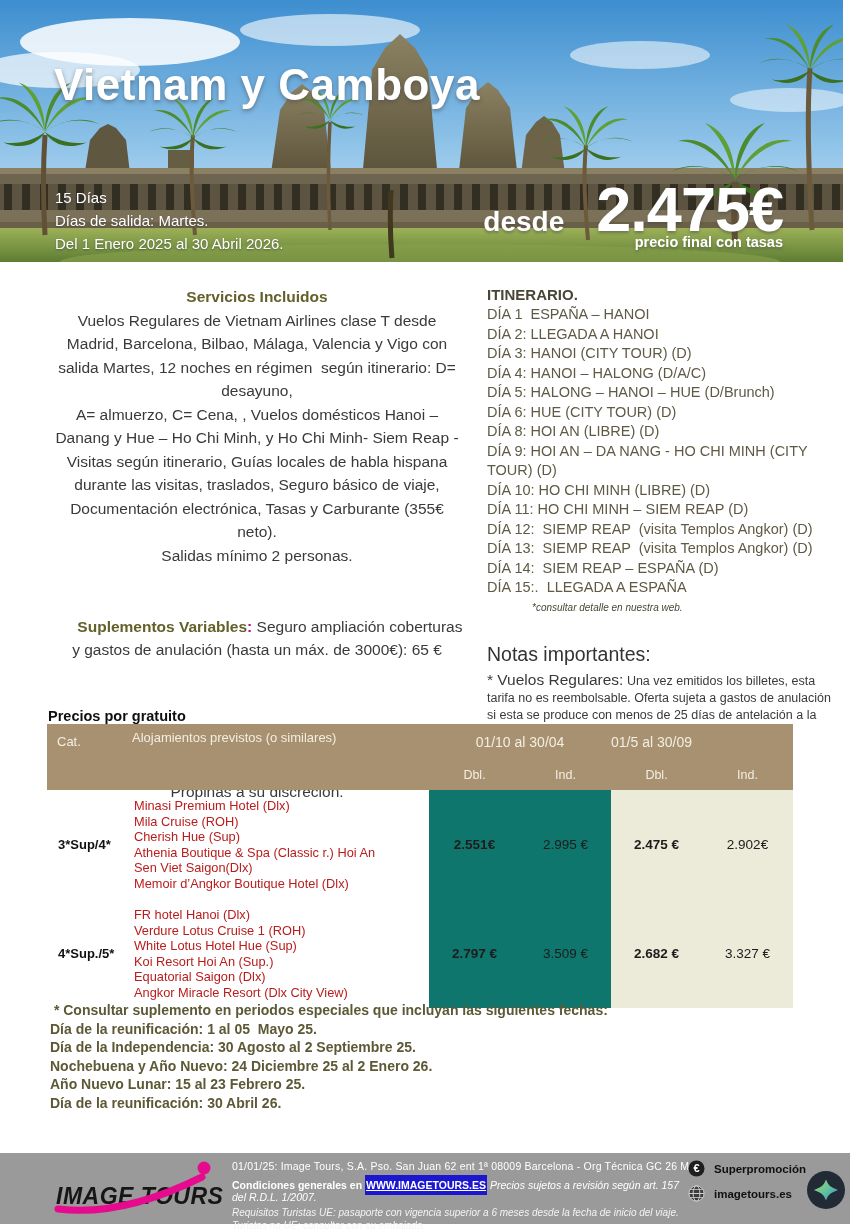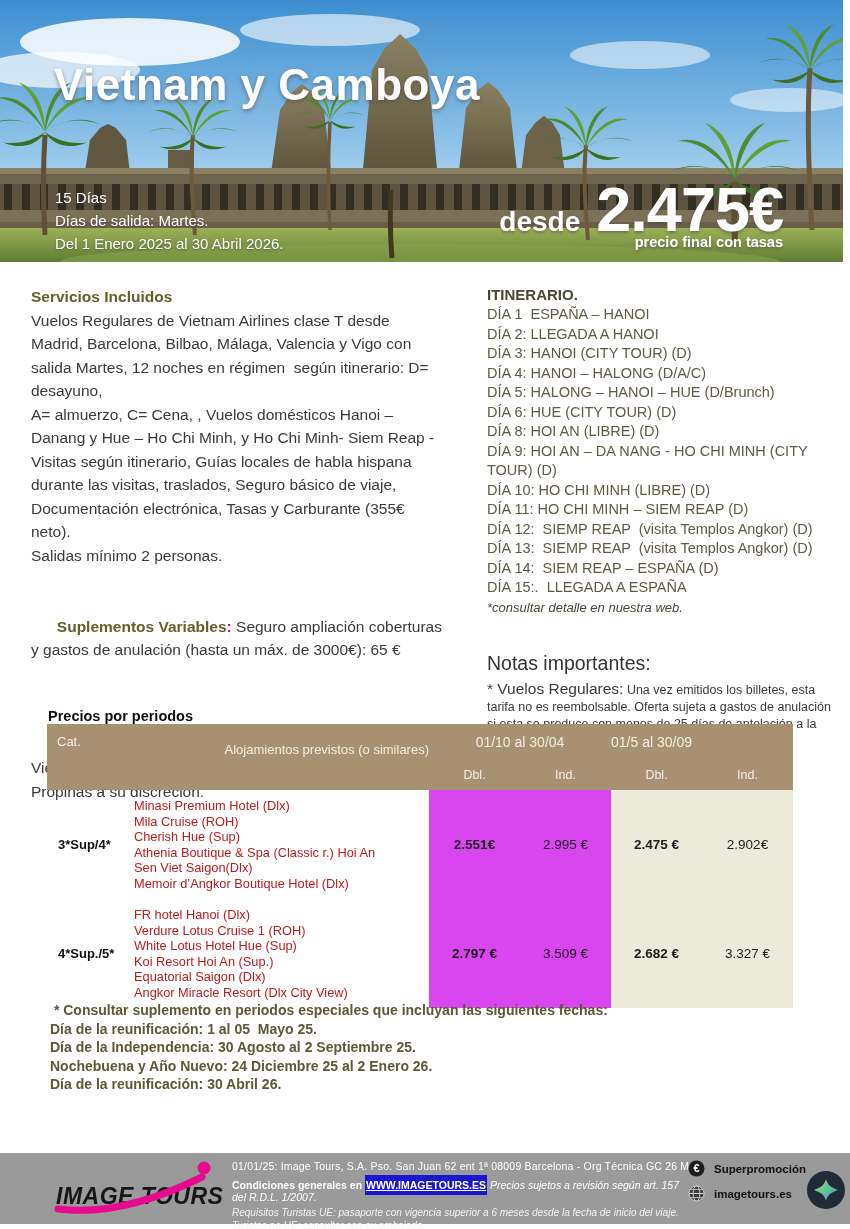--- a/index.html
+++ b/index.html
@@ -8,59 +8,59 @@
 
   
   .hero { position: absolute; top: 0; left: 0; width: 843px; height: 262px; overflow: hidden; }
   .hero svg { display: block; }
   .hero-title { position: absolute; left: 54px; top: 60px; font-size: 44px; font-weight: bold; color: #fff;
     text-shadow: 0 2px 4px rgba(70,70,70,.55); letter-spacing: .5px; }
   .hero-meta { position: absolute; left: 55px; top: 186px; color: #fff; font-weight: normal; font-size: 15px;
     line-height: 23px; text-shadow: 0 1px 2px rgba(60,60,60,.6); }
   .hero-price { position: absolute; right: 60px; top: 180px; text-align: right; color: #fff;
     text-shadow: 0 2px 3px rgba(70,70,70,.5); }
-  .hero-price .row { display: flex; align-items: baseline; gap: 16px; justify-content: flex-end; }
+  .hero-price .row { display: flex; align-items: baseline; gap: 32px; justify-content: flex-end; }
   .hero-price .desde { font-size: 28px; font-weight: bold; }
   .hero-price .big { font-size: 63px; font-weight: bold; line-height: 58px; letter-spacing: -1px; }
   .hero-price .note { font-size: 14.5px; font-weight: bold; margin-top: -4px; }
 
   
-  .col-left { position: absolute; left: 31px; top: 285px; width: 414px; color: #3a3a3a;
-    font-size: 15.5px; line-height: 23.5px; }
+  .col-left { position: absolute; left: 50px; top: 285px; width: 414px; color: #3a3a3a;
+    font-size: 15.5px; line-height: 23.5px; text-align: center; }
   .olive { color: #63602a; font-weight: bold; }
   .magenta { color: #b50f8e; font-weight: bold; }
   .prewrap { white-space: pre-wrap; }
   .blk { margin-top: 24px; }
 
   
   .col-right { position: absolute; left: 487px; top: 285px; width: 352px; }
   .itin-heading { color: #4a4636; font-size: 15px; font-weight: bold; line-height: 20px; }
   .itin-day { color: #5f5a45; font-size: 14.5px; line-height: 19.5px; white-space: pre-wrap; }
-  .itin-note { color: #4a4636; font-size: 13px; font-style: italic; line-height: 19.5px; }
-  .notas-heading { color: #333; font-size: 19.5px; margin-top: 33px; line-height: 26px; }
+  .itin-note { color: #4a4636; font-size: 10px; font-style: italic; line-height: 19.5px; margin-left: 45px; }
+  .notas-heading { color: #333; font-size: 19.5px; margin-top: 24px; line-height: 26px; }
   .vuelos { margin-top: 4px; font-size: 12.5px; line-height: 17px; color: #3a3a3a; }
   .vuelos .lbl { font-size: 15.5px; }
 
   
   .pricing-title { position: absolute; left: 48px; top: 708px; font-size: 14.5px; font-weight: bold; color: #0f0f0f; }
   .ptable { position: absolute; left: 47px; top: 724px; width: 746px; font-size: 13px; }
   .thead { background: #a89170; color: #f3eee3; display: grid;
     grid-template-columns: 85px 297px 91px 91px 91px 91px; grid-template-rows: 40px 26px; }
   .thead .cat-h { grid-column: 1; grid-row: 1; padding: 10px 0 0 10px; font-size: 13px; }
-  .thead .hot-h { grid-column: 2; grid-row: 1; padding-top: 18px; text-align: right; font-size: 13px; }
+  .thead .hot-h { grid-column: 2; grid-row: 1; padding-top: 6px; text-align: left; font-size: 13px; }
   .thead .per1 { grid-column: 3 / span 2; grid-row: 1; padding-top: 10px; text-align: center; font-size: 14px; }
   .thead .per2 { grid-column: 5 / span 2; grid-row: 1; padding-top: 10px; text-align: left; font-size: 14px; }
   .thead .sub { grid-row: 2; text-align: center; font-size: 12.5px; padding-top: 4px; }
   .trow { display: grid; grid-template-columns: 85px 297px 91px 91px 91px 91px; align-items: stretch; }
   .trow .cat { align-self: center; font-weight: bold; font-size: 13px; color: #111; padding-left: 11px; }
   .trow .hotels { padding: 8px 0 8px 2px; color: #b91c1c; }
   .trow .hotels div { line-height: 15.5px; font-size: 12.8px; }
   .pcell { display: flex; align-items: center; justify-content: center; font-size: 13.5px; color: #1c1c1c; }
   .pcell.b { font-weight: bold; }
-  .bg1 { background: #d946ef; }
+  .bg1 { background: #0f766e; }
   .bg2 { background: #ecead9; }
 
   
   .special { position: absolute; left: 50px; top: 1001px; color: #5d5835; font-weight: bold;
     font-size: 14px; line-height: 18.5px; }
   .special div { white-space: pre-wrap; }
 
   
   .footer { position: absolute; left: 0; top: 1153px; width: 850px; height: 71px; background: #9a9a9a; }
   .logo { position: absolute; left: 50px; top: 8px; width: 165px; height: 56px; }
@@ -207,21 +207,21 @@
         <div class="itin-day">DÍA 15:.  LLEGADA A ESPAÑA</div>
       </div>
     <div class="itin-note">*consultar detalle en nuestra web.</div>
 
     <div class="notas-heading">Notas importantes:</div>
     <div class="vuelos">
       <span class="lbl">* Vuelos Regulares:</span><span> Una vez emitidos los billetes, esta tarifa no es reembolsable. Oferta sujeta a gastos de anulación si esta se produce con menos de 25 días de antelación a la fecha de  salida.</span>
     </div>
   </div>
 
-  <div class="pricing-title">Precios por periodos</div>
+  <div class="pricing-title">Precios por gratuito</div>
 
   <div class="ptable">
     <div class="thead">
       <div class="cat-h">Cat.</div>
       <div class="hot-h">Alojamientos previstos (o similares)</div>
       <div class="per1">01/10 al 30/04</div>
       <div class="per2">01/5 al 30/09</div>
       <div class="sub" style="grid-column:3">Dbl.</div>
       <div class="sub" style="grid-column:4">Ind.</div>
       <div class="sub" style="grid-column:5">Dbl.</div>
@@ -262,20 +262,21 @@
       <div class="pcell bg2">3.327 €</div>
     </div>
   </div>
 
   <div class="special">
 
   <div> * Consultar suplemento en periodos especiales que incluyan las siguientes fechas:</div>
       <div>Día de la reunificación: 1 al 05  Mayo 25.</div>
       <div>Día de la Independencia: 30 Agosto al 2 Septiembre 25.</div>
       <div>Nochebuena y Año Nuevo: 24 Diciembre 25 al 2 Enero 26.</div>
+      <div>Año Nuevo Lunar: 15 al 23 Febrero 25.</div>
       <div>Día de la reunificación: 30 Abril 26.</div>
     </div>
 
   <div class="footer">
 
     <div class="logo">
       <span class="logo-text">IMAGE TOURS</span>
       <svg width="165" height="56" viewBox="0 0 165 56">
         <path d="M8,48 Q72,56 152,16" stroke="#e60a8e" stroke-width="7" fill="none" stroke-linecap="round"></path>
         <circle cx="154" cy="7" r="6.5" fill="#e60a8e"></circle>

